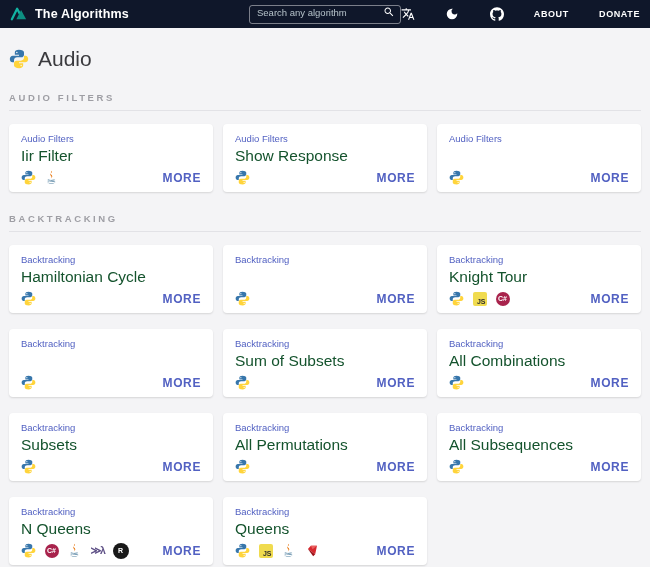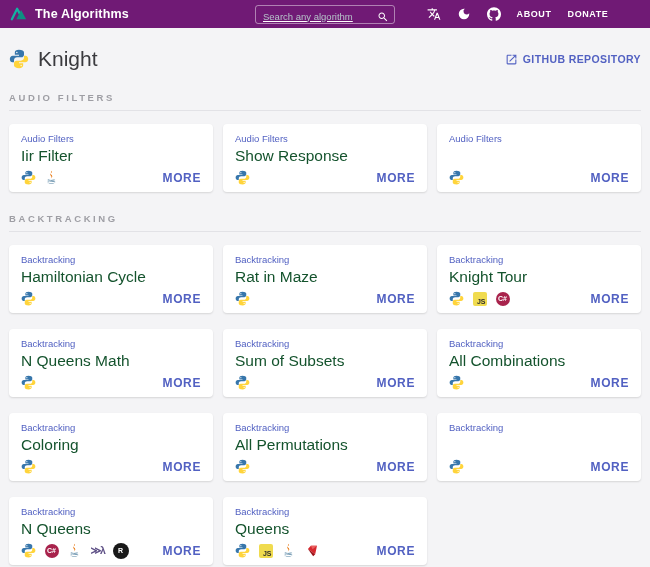--- a/index.html
+++ b/index.html
@@ -5,37 +5,37 @@
   * { box-sizing: border-box; }
   html,body { margin:0; padding:0; }
   body {
     width:650px; height:567px; overflow:hidden;
     background:#f4f4f6;
     font-family:"Liberation Sans", sans-serif;
     -webkit-font-smoothing:antialiased;
   }
   
   .topbar{
-    height:28px; background:#701a75; display:flex; align-items:center;
+    height:28px; background:#0f172a; display:flex; align-items:center;
     padding:0 10px; color:#fff;
   }
   .brand-group{ flex:1; display:flex; align-items:center; gap:7px; min-width:0;}
   .brand-logo{ width:18px; height:18px; display:flex; }
   .brand-name{ font-size:12.5px; font-weight:bold; color:#fff; letter-spacing:.2px; white-space:nowrap;}
   .search-box{
-    width:140px; height:19px; display:flex; align-items:flex-end;
-    border:1px solid rgba(255,255,255,.45); border-radius:3px; padding:0 5px; gap:4px;text-decoration:underline;
+    width:152px; height:19px; display:flex; align-items:flex-start;
+    border:1px solid rgba(255,255,255,.45); border-radius:3px; padding:0 5px; gap:4px;
   }
   .search-box input{
     flex:1; min-width:0; background:transparent; border:none; outline:none;
     color:#fff; font-size:9.5px; font-family:"Liberation Sans", sans-serif;
   }
   .search-box input::placeholder{ color:#b6c3ca; }
   .search-icon{ width:12px; height:12px; display:flex; cursor:pointer;}
-  .top-right{ flex:1; display:flex; align-items:center; justify-content:center; gap:16px;}
+  .top-right{ flex:1; display:flex; align-items:center; justify-content:space-between; gap:28px;}
   .top-icon{ width:14px; height:14px; display:flex; cursor:pointer;}
   .top-link{ font-size:9px; font-weight:bold; letter-spacing:.6px; color:#fff; cursor:pointer; white-space:nowrap;}
   
   .main{ padding:0 9px 14px; }
   .page-head{ display:flex; align-items:center; margin-top:19px; }
   .page-title-icon{ width:20px; height:20px; display:flex; margin-right:9px;}
   .page-title{ font-size:21px; color:#3a3a3e; font-weight:400; }
   .repo-link{ margin-left:auto; display:flex; align-items:center; gap:5px;
     color:#5261c2; font-size:10.5px; font-weight:bold; letter-spacing:.4px; cursor:pointer;}
   .repo-link svg{ width:13px; height:13px; }
@@ -108,27 +108,21 @@
 </div>
 
 <div class="main">
   <div class="page-head">
     <span class="page-title-icon">
         <svg viewBox="0 0 24 24" width="20" height="20">
           <path fill="#3776ab" d="M11.9 1C8.6 1 7 2.4 7 4.1V7h5v1H4.6C2.5 8 1 9.7 1 12c0 2.3 1.3 4 3.1 4H6v-2.6C6 11.5 7.7 10 9.8 10h5.1c1.7 0 3.1-1.4 3.1-3.1V4.1C18 2.3 15.6 1 11.9 1zM9.4 3.2c.5 0 .9.4.9 1s-.4 1-.9 1-.9-.4-.9-1 .4-1 .9-1z"></path>
           <path fill="#ffd43b" d="M12.1 23c3.3 0 4.9-1.4 4.9-3.1V17h-5v-1h7.4c2.1 0 3.6-1.7 3.6-4 0-2.3-1.3-4-3.1-4H18v2.6c0 1.9-1.7 3.4-3.8 3.4H9.1C7.4 14 6 15.4 6 17.1v2.8C6 21.7 8.4 23 12.1 23zm2.5-2.2c-.5 0-.9-.4-.9-1s.4-1 .9-1 .9.4.9 1-.4 1-.9 1z"></path>
         </svg>
       </span>
-    <span class="page-title">Knight</span>
-    <span class="repo-link">
-      <svg viewBox="0 0 24 24" fill="#5261c2">
-        <path d="M19 19H5V5h7V3H5c-1.11 0-2 .9-2 2v14c0 1.1.89 2 2 2h14c1.1 0 2-.9 2-2v-7h-2v7zM14 3v2h3.59l-9.83 9.83 1.41 1.41L19 6.41V10h2V3h-7z"></path>
-      </svg>
-      <span>GITHUB REPOSITORY</span>
-    </span>
+    <span class="page-title">Audio</span>
   </div>
   <div id="sections-root">
   <div>
     <div class="section-heading">AUDIO FILTERS</div>
     <div class="cards-grid">
   <div class="card">
     <div class="card-category">Audio Filters</div>
     <div class="card-title">Iir Filter</div>
     <div class="card-footer">
       <span class="lang-row">
@@ -198,21 +192,20 @@
                     <path fill="#ffd43b" d="M12.1 23c3.3 0 4.9-1.4 4.9-3.1V17h-5v-1h7.4c2.1 0 3.6-1.7 3.6-4 0-2.3-1.3-4-3.1-4H18v2.6c0 1.9-1.7 3.4-3.8 3.4H9.1C7.4 14 6 15.4 6 17.1v2.8C6 21.7 8.4 23 12.1 23zm2.5-2.2c-.5 0-.9-.4-.9-1s.4-1 .9-1 .9.4.9 1-.4 1-.9 1z"></path>
                   </svg>
                 </span>
               </span>
       <span class="more-link">MORE</span>
     </div>
   </div>
 
   <div class="card">
     <div class="card-category">Backtracking</div>
-    <div class="card-title">Rat in Maze</div>
     <div class="card-footer">
       <span class="lang-row">
                 <span class="lang-icon">
                   <svg viewBox="0 0 24 24" width="15" height="15">
                     <path fill="#3776ab" d="M11.9 1C8.6 1 7 2.4 7 4.1V7h5v1H4.6C2.5 8 1 9.7 1 12c0 2.3 1.3 4 3.1 4H6v-2.6C6 11.5 7.7 10 9.8 10h5.1c1.7 0 3.1-1.4 3.1-3.1V4.1C18 2.3 15.6 1 11.9 1zM9.4 3.2c.5 0 .9.4.9 1s-.4 1-.9 1-.9-.4-.9-1 .4-1 .9-1z"></path>
                     <path fill="#ffd43b" d="M12.1 23c3.3 0 4.9-1.4 4.9-3.1V17h-5v-1h7.4c2.1 0 3.6-1.7 3.6-4 0-2.3-1.3-4-3.1-4H18v2.6c0 1.9-1.7 3.4-3.8 3.4H9.1C7.4 14 6 15.4 6 17.1v2.8C6 21.7 8.4 23 12.1 23zm2.5-2.2c-.5 0-.9-.4-.9-1s.4-1 .9-1 .9.4.9 1-.4 1-.9 1z"></path>
                   </svg>
                 </span>
               </span>
       <span class="more-link">MORE</span>
@@ -236,21 +229,20 @@
                 <span class="lang-icon">
                   <span class="badge badge-csharp">C#</span>
                 </span>
               </span>
       <span class="more-link">MORE</span>
     </div>
   </div>
 
   <div class="card">
     <div class="card-category">Backtracking</div>
-    <div class="card-title">N Queens Math</div>
     <div class="card-footer">
       <span class="lang-row">
                 <span class="lang-icon">
                   <svg viewBox="0 0 24 24" width="15" height="15">
                     <path fill="#3776ab" d="M11.9 1C8.6 1 7 2.4 7 4.1V7h5v1H4.6C2.5 8 1 9.7 1 12c0 2.3 1.3 4 3.1 4H6v-2.6C6 11.5 7.7 10 9.8 10h5.1c1.7 0 3.1-1.4 3.1-3.1V4.1C18 2.3 15.6 1 11.9 1zM9.4 3.2c.5 0 .9.4.9 1s-.4 1-.9 1-.9-.4-.9-1 .4-1 .9-1z"></path>
                     <path fill="#ffd43b" d="M12.1 23c3.3 0 4.9-1.4 4.9-3.1V17h-5v-1h7.4c2.1 0 3.6-1.7 3.6-4 0-2.3-1.3-4-3.1-4H18v2.6c0 1.9-1.7 3.4-3.8 3.4H9.1C7.4 14 6 15.4 6 17.1v2.8C6 21.7 8.4 23 12.1 23zm2.5-2.2c-.5 0-.9-.4-.9-1s.4-1 .9-1 .9.4.9 1-.4 1-.9 1z"></path>
                   </svg>
                 </span>
               </span>
       <span class="more-link">MORE</span>
@@ -284,21 +276,21 @@
                     <path fill="#ffd43b" d="M12.1 23c3.3 0 4.9-1.4 4.9-3.1V17h-5v-1h7.4c2.1 0 3.6-1.7 3.6-4 0-2.3-1.3-4-3.1-4H18v2.6c0 1.9-1.7 3.4-3.8 3.4H9.1C7.4 14 6 15.4 6 17.1v2.8C6 21.7 8.4 23 12.1 23zm2.5-2.2c-.5 0-.9-.4-.9-1s.4-1 .9-1 .9.4.9 1-.4 1-.9 1z"></path>
                   </svg>
                 </span>
               </span>
       <span class="more-link">MORE</span>
     </div>
   </div>
 
   <div class="card">
     <div class="card-category">Backtracking</div>
-    <div class="card-title">Coloring</div>
+    <div class="card-title">Subsets</div>
     <div class="card-footer">
       <span class="lang-row">
                 <span class="lang-icon">
                   <svg viewBox="0 0 24 24" width="15" height="15">
                     <path fill="#3776ab" d="M11.9 1C8.6 1 7 2.4 7 4.1V7h5v1H4.6C2.5 8 1 9.7 1 12c0 2.3 1.3 4 3.1 4H6v-2.6C6 11.5 7.7 10 9.8 10h5.1c1.7 0 3.1-1.4 3.1-3.1V4.1C18 2.3 15.6 1 11.9 1zM9.4 3.2c.5 0 .9.4.9 1s-.4 1-.9 1-.9-.4-.9-1 .4-1 .9-1z"></path>
                     <path fill="#ffd43b" d="M12.1 23c3.3 0 4.9-1.4 4.9-3.1V17h-5v-1h7.4c2.1 0 3.6-1.7 3.6-4 0-2.3-1.3-4-3.1-4H18v2.6c0 1.9-1.7 3.4-3.8 3.4H9.1C7.4 14 6 15.4 6 17.1v2.8C6 21.7 8.4 23 12.1 23zm2.5-2.2c-.5 0-.9-.4-.9-1s.4-1 .9-1 .9.4.9 1-.4 1-.9 1z"></path>
                   </svg>
                 </span>
               </span>
       <span class="more-link">MORE</span>
@@ -316,20 +308,21 @@
                     <path fill="#ffd43b" d="M12.1 23c3.3 0 4.9-1.4 4.9-3.1V17h-5v-1h7.4c2.1 0 3.6-1.7 3.6-4 0-2.3-1.3-4-3.1-4H18v2.6c0 1.9-1.7 3.4-3.8 3.4H9.1C7.4 14 6 15.4 6 17.1v2.8C6 21.7 8.4 23 12.1 23zm2.5-2.2c-.5 0-.9-.4-.9-1s.4-1 .9-1 .9.4.9 1-.4 1-.9 1z"></path>
                   </svg>
                 </span>
               </span>
       <span class="more-link">MORE</span>
     </div>
   </div>
 
   <div class="card">
     <div class="card-category">Backtracking</div>
+    <div class="card-title">All Subsequences</div>
     <div class="card-footer">
       <span class="lang-row">
                 <span class="lang-icon">
                   <svg viewBox="0 0 24 24" width="15" height="15">
                     <path fill="#3776ab" d="M11.9 1C8.6 1 7 2.4 7 4.1V7h5v1H4.6C2.5 8 1 9.7 1 12c0 2.3 1.3 4 3.1 4H6v-2.6C6 11.5 7.7 10 9.8 10h5.1c1.7 0 3.1-1.4 3.1-3.1V4.1C18 2.3 15.6 1 11.9 1zM9.4 3.2c.5 0 .9.4.9 1s-.4 1-.9 1-.9-.4-.9-1 .4-1 .9-1z"></path>
                     <path fill="#ffd43b" d="M12.1 23c3.3 0 4.9-1.4 4.9-3.1V17h-5v-1h7.4c2.1 0 3.6-1.7 3.6-4 0-2.3-1.3-4-3.1-4H18v2.6c0 1.9-1.7 3.4-3.8 3.4H9.1C7.4 14 6 15.4 6 17.1v2.8C6 21.7 8.4 23 12.1 23zm2.5-2.2c-.5 0-.9-.4-.9-1s.4-1 .9-1 .9.4.9 1-.4 1-.9 1z"></path>
                   </svg>
                 </span>
               </span>
       <span class="more-link">MORE</span>

